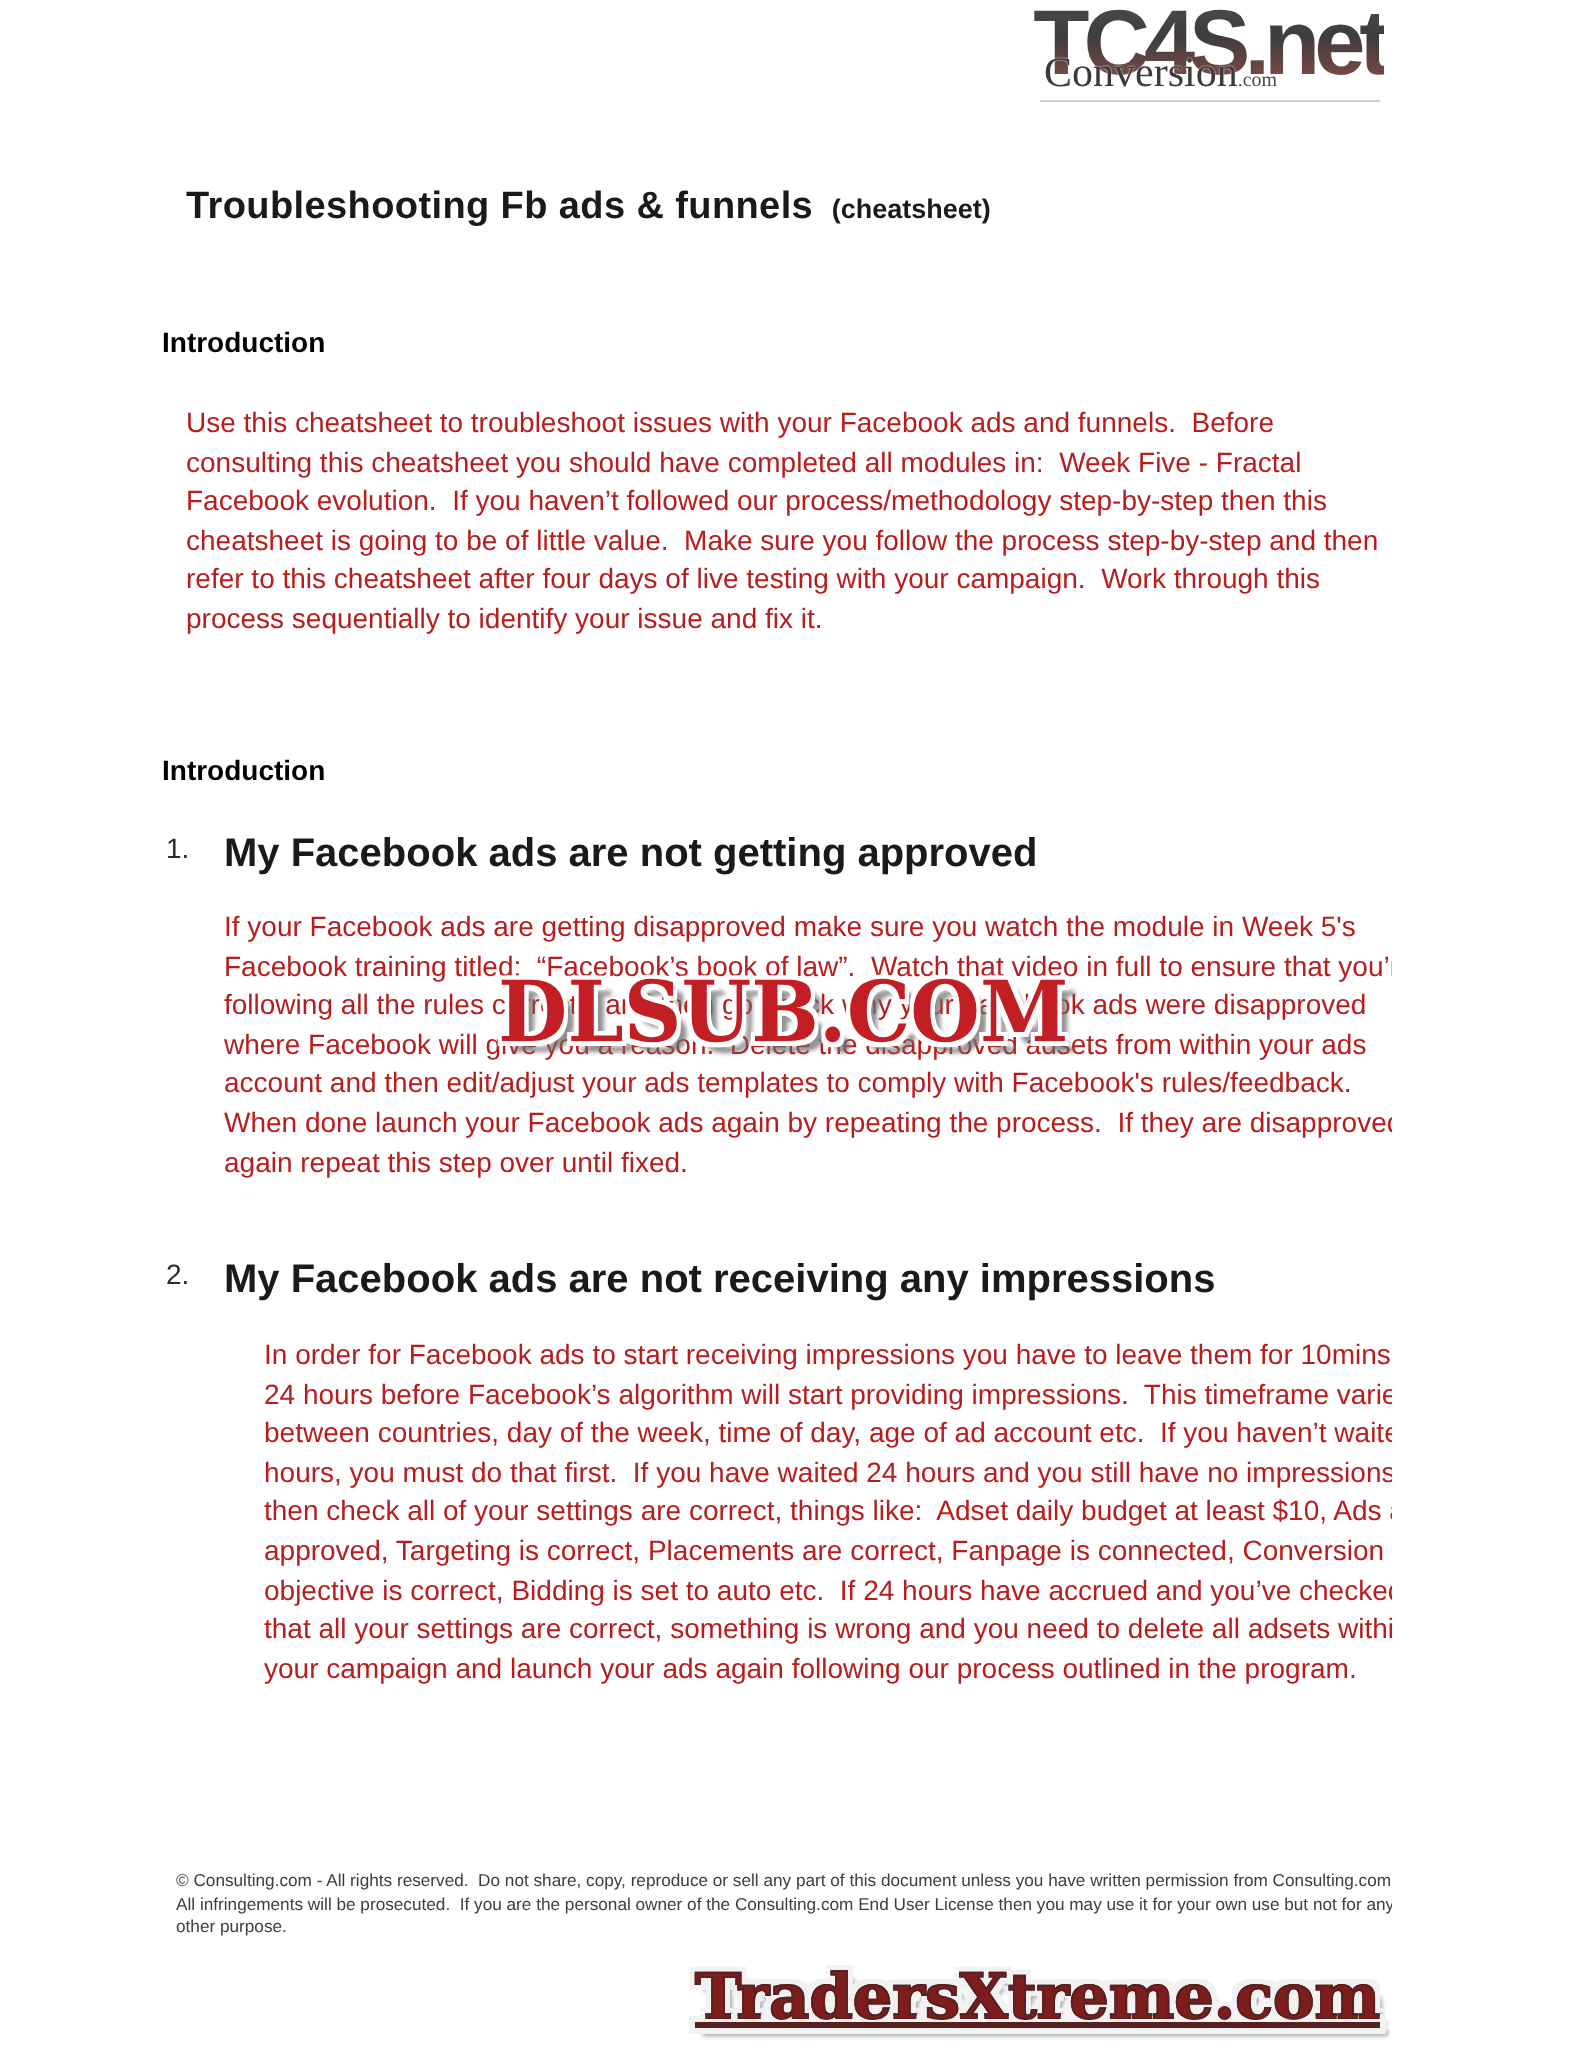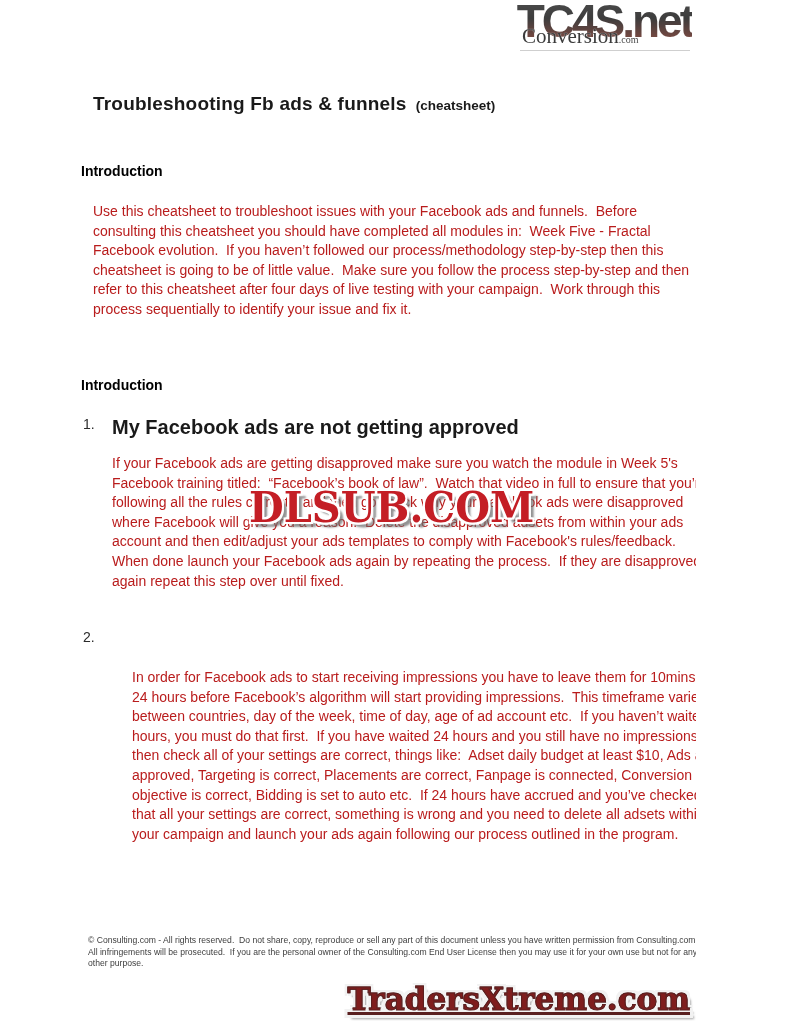--- a/index.html
+++ b/index.html
@@ -195,20 +195,21 @@
   <div class="section-heading intro-heading">Introduction</div>
   <div class="body-text intro-body">Use this cheatsheet to troubleshoot issues with your Facebook ads and funnels.  Before consulting this cheatsheet you should have completed all modules in:  Week Five - Fractal Facebook evolution.  If you haven’t followed our process/methodology step-by-step then this cheatsheet is going to be of little value.  Make sure you follow the process step-by-step and then refer to this cheatsheet after four days of live testing with your campaign.  Work through this process sequentially to identify your issue and fix it.</div>
 
   <div class="section-heading instructions-heading">Introduction</div>
 
   <div class="list-number item1-number">1.</div>
   <div class="list-title item1-title">My Facebook ads are not getting approved</div>
   <div class="body-text item1-body">If your Facebook ads are getting disapproved make sure you watch the module in Week 5's Facebook training titled:  “Facebook’s book of law”.  Watch that video in full to ensure that you’re following all the rules correctly and then go check why your Facebook ads were disapproved where Facebook will give you a reason.  Delete the disapproved adsets from within your ads account and then edit/adjust your ads templates to comply with Facebook's rules/feedback.  When done launch your Facebook ads again by repeating the process.  If they are disapproved again repeat this step over until fixed.</div>
 
   <div class="list-number item2-number">2.</div>
+  <div class="list-title item2-title">My Facebook ads are not receiving any impressions</div>
   <div class="body-text item2-body">In order for Facebook ads to start receiving impressions you have to leave them for 10mins to 24 hours before Facebook’s algorithm will start providing impressions.  This timeframe varies between countries, day of the week, time of day, age of ad account etc.  If you haven’t waited 24 hours, you must do that first.  If you have waited 24 hours and you still have no impressions then check all of your settings are correct, things like:  Adset daily budget at least $10, Ads are approved, Targeting is correct, Placements are correct, Fanpage is connected, Conversion objective is correct, Bidding is set to auto etc.  If 24 hours have accrued and you’ve checked that all your settings are correct, something is wrong and you need to delete all adsets within your campaign and launch your ads again following our process outlined in the program.</div>
 
   <div class="watermark">DLSUB.COM</div>
 
   <div class="footer-text">© Consulting.com - All rights reserved.  Do not share, copy, reproduce or sell any part of this document unless you have written permission from Consulting.com.  All infringements will be prosecuted.  If you are the personal owner of the Consulting.com End User License then you may use it for your own use but not for any other purpose.</div>
 
   <div class="tx-logo">TradersXtreme.com</div>
 
 </div>
 

